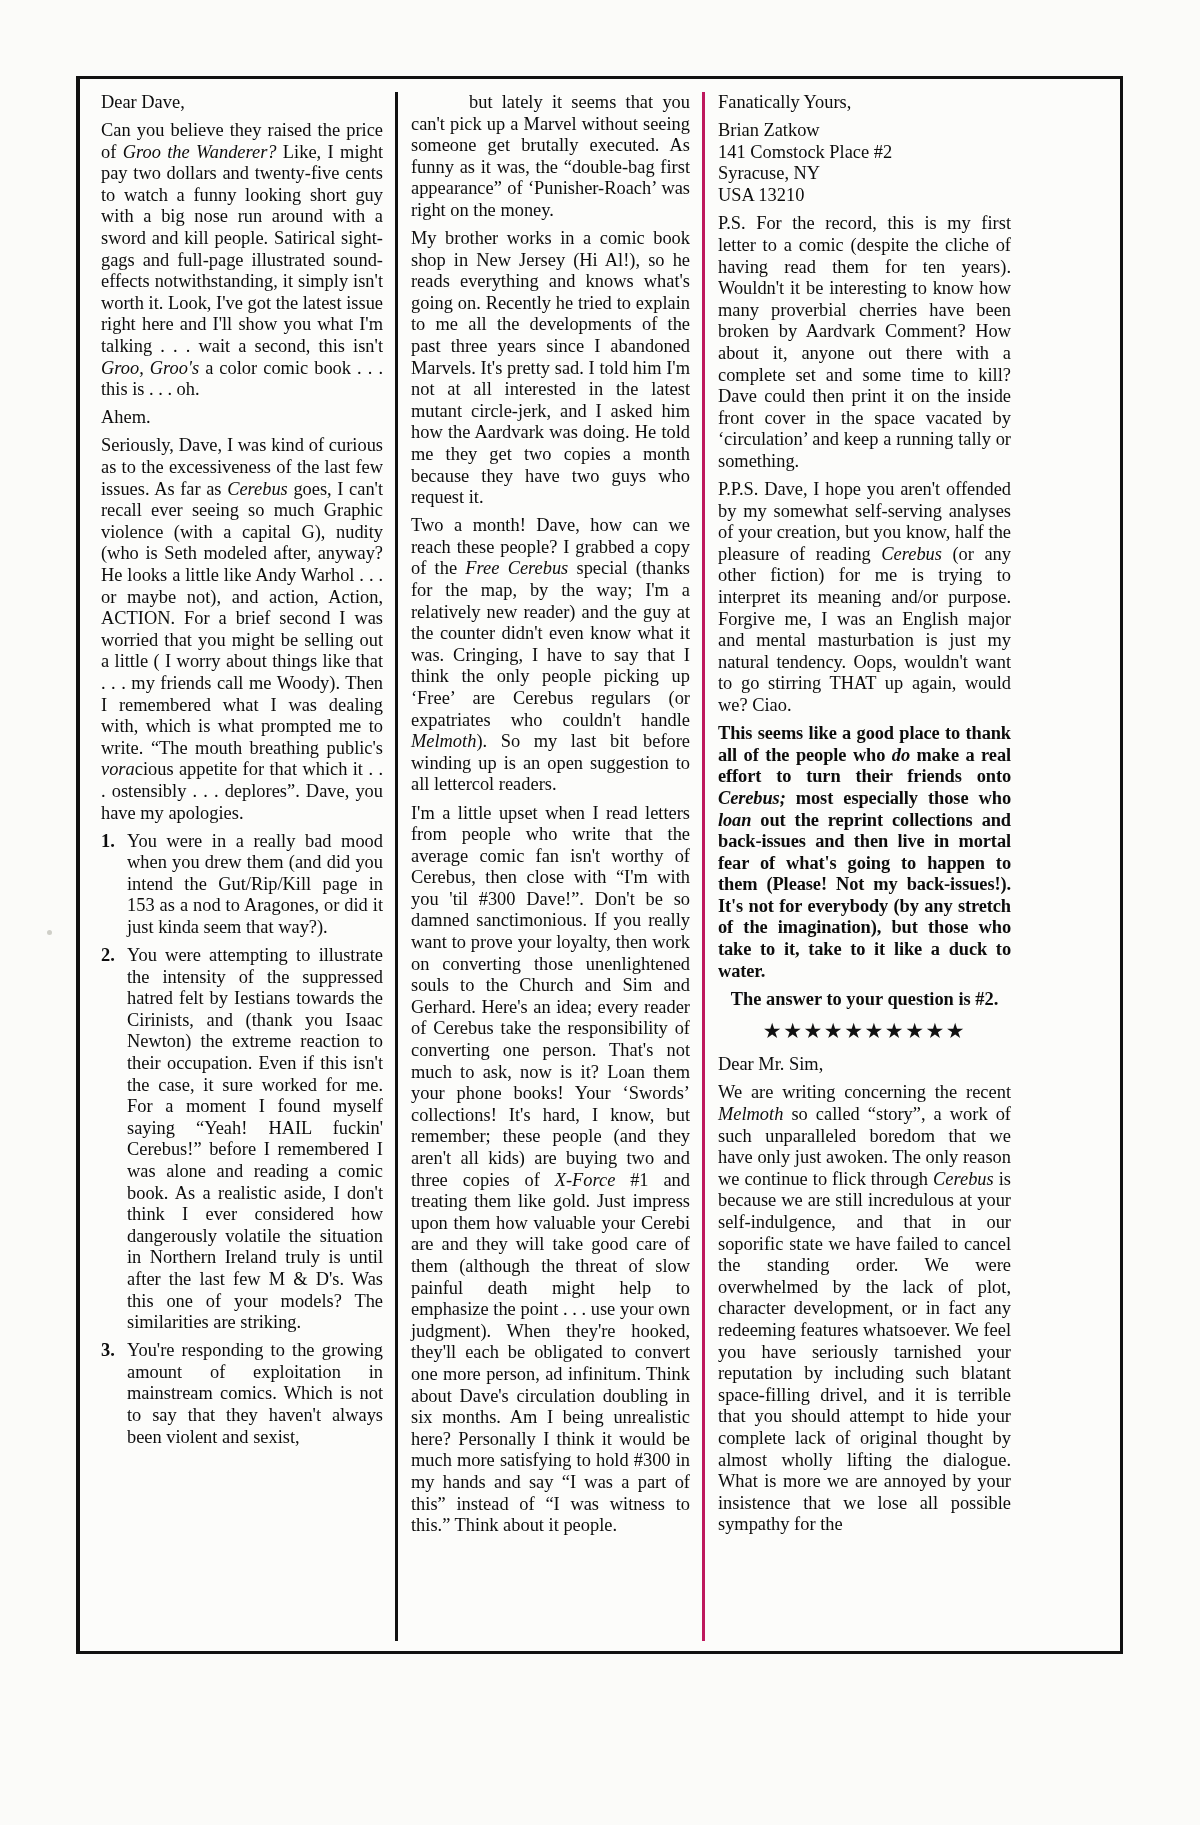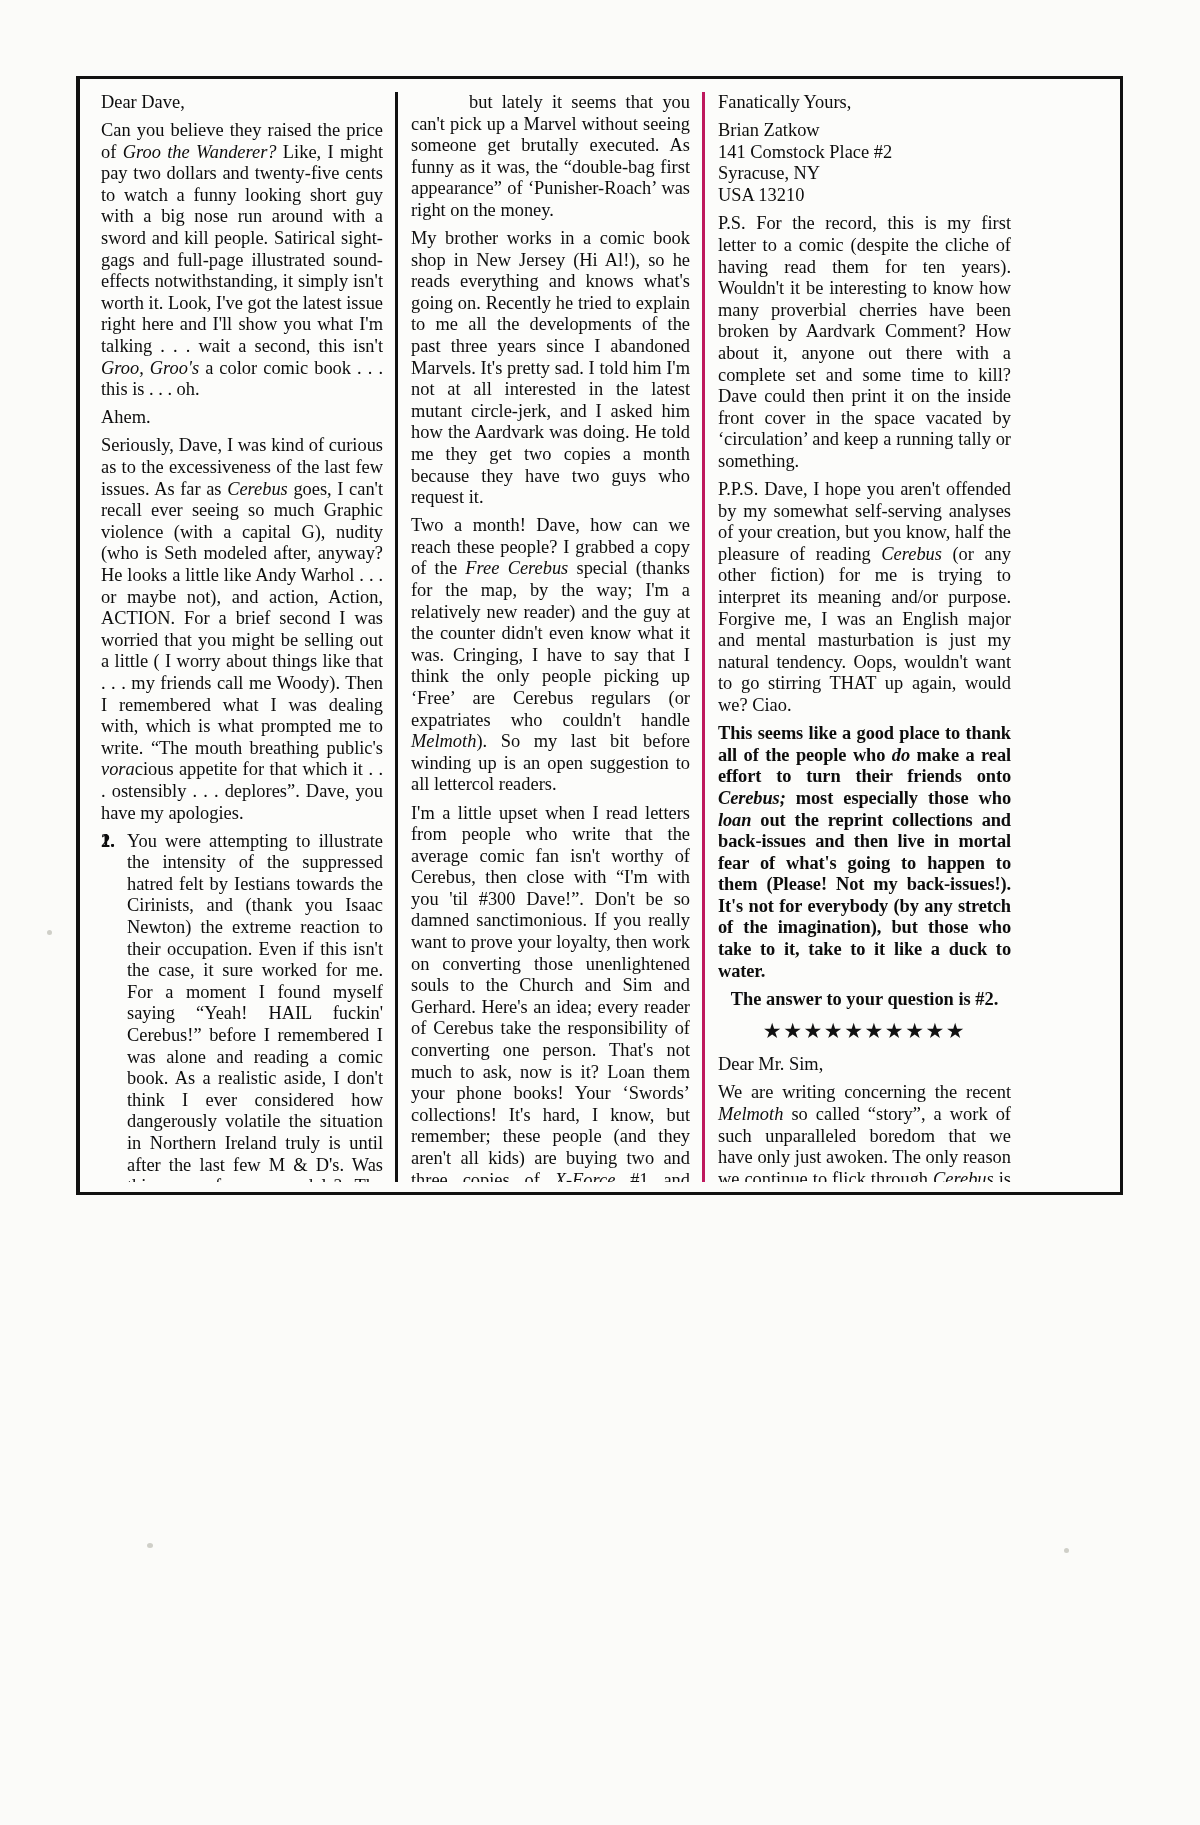--- a/index.html
+++ b/index.html
@@ -24,21 +24,21 @@
     height: 1825px;
     background: #fbfbf9;
   }
 
   
   #frame {
     position: absolute;
     left: 76px;
     top: 76px;
     width: 1047px;
-    height: 1119px;
+    height: 1578px;
     border-left: 4px solid #111;
     border-top: 3px solid #111;
     border-right: 3px solid #111;
     border-bottom: 3px solid #111;
     background: #fcfcfa;
     box-sizing: border-box;
   }
 
   #columns {
     position: absolute;
@@ -137,20 +137,21 @@
         <p><span>Can you believe they raised the price of </span><i>Groo the Wanderer?</i><span> Like, I might pay two dollars and twenty-five cents to watch a funny looking short guy with a big nose run around with a sword and kill people. Satirical sight-gags and full-page illustrated sound-effects notwithstanding, it simply isn't worth it. Look, I've got the latest issue right here and I'll show you what I'm talking . . . wait a second, this isn't </span><i>Groo, Groo's</i><span> a color comic book . . . this is . . . oh.</span></p>
 
         <p><span>Ahem.</span></p>
 
         <p><span>Seriously, Dave, I was kind of curious as to the excessiveness of the last few issues. As far as </span><i>Cerebus</i><span> goes, I can't recall ever seeing so much Graphic violence (with a capital G), nudity (who is Seth modeled after, anyway? He looks a little like Andy Warhol . . . or maybe not), and action, Action, ACTION. For a brief second I was worried that you might be selling out a little ( I worry about things like that . . . my friends call me Woody). Then I remembered what I was dealing with, which is what prompted me to write. “The mouth breathing public's </span><i>vora</i><span>cious appetite for that which it . . . ostensibly . . . deplores”. Dave, you have my apologies.</span></p>
 
 
         <ol class="rationales">
           <li>
             <span class="num">1.</span>
+            <span>You were in a really bad mood when you drew them (and did you intend the Gut/Rip/Kill page in 153 as a nod to Aragones, or did it just kinda seem that way?).</span>
           </li>
           <li>
             <span class="num">2.</span>
             <span>You were attempting to illustrate the intensity of the suppressed hatred felt by Iestians towards the Cirinists, and (thank you Isaac Newton) the extreme reaction to their occupation. Even if this isn't the case, it sure worked for me. For a moment I found myself saying “Yeah! HAIL fuckin' Cerebus!” before I remembered I was alone and reading a comic book. As a realistic aside, I don't think I ever considered how dangerously volatile the situation in Northern Ireland truly is until after the last few M &amp; D's. Was this one of your models? The similarities are striking.</span>
           </li>
           <li>
             <span class="num">3.</span>
             <span>You're responding to the growing amount of exploitation in mainstream comics. Which is not to say that they haven't always been violent and sexist,</span>
           </li>
         </ol>

